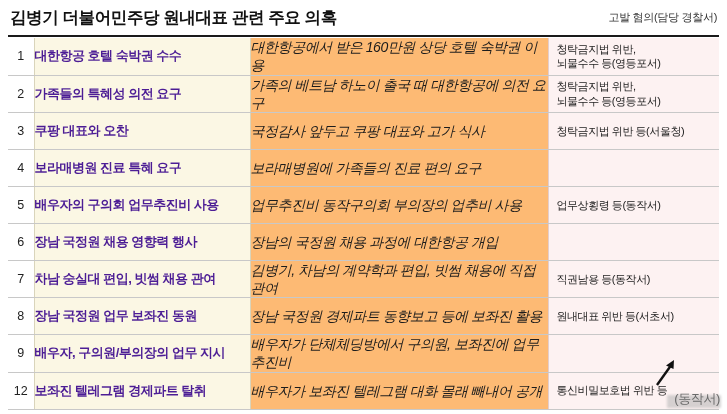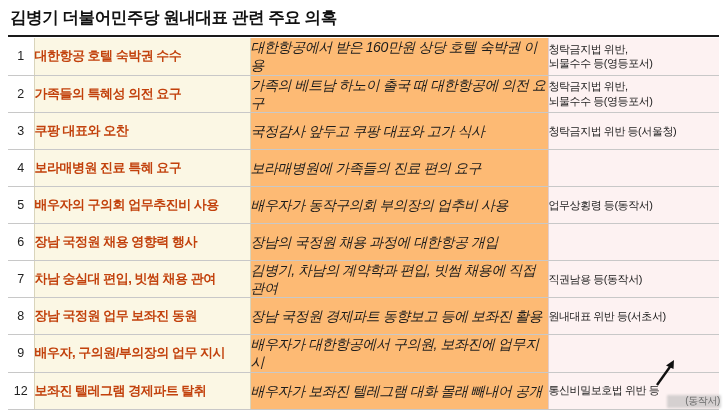--- a/index.html
+++ b/index.html
@@ -67,21 +67,21 @@
     background: #ffffff;
   }
   td.c-title {
     width: 216px;
     background: #fbf7e4;
     border-left: 1px solid #d9d4bb;
     border-right: 1px solid #d9d4bb;
     padding: 3px 6px 3px 8px;
     font-size: 13px;
     font-weight: bold;
-    color: #c2410c;
+    color: #4c1d95;
     letter-spacing: -0.5px;
     line-height: 1.25;
   }
   td.c-desc {
     width: 298px;
     background: #fdba74;
     padding: 3px 8px 3px 8px;
     font-size: 14px;
     color: #1c1c1c;
     letter-spacing: -0.45px;
@@ -91,21 +91,21 @@
   td.c-charge {
     width: 171px;
     background: #fdf2f2;
     border-left: 1px solid #e3cdcd;
     padding: 3px 6px 3px 7px;
     font-size: 11px;
     color: #1c1c1c;
     letter-spacing: -0.45px;
     line-height: 1.3;
   }
-  .two-line { display: block; }
+  .two-line { display: block; margin-left: 8px; }
   
   table.main tr:first-child td { border-top: none; }
   
   .arrow-wrap {
     position: absolute;
     right: 48px; bottom: 28px;
     width: 26px; height: 30px;
     pointer-events: none;
   }
   .arrow-wrap svg { display: block; }
@@ -113,35 +113,36 @@
     position: absolute;
     right: 6px; bottom: 6px;
     width: 54px; height: 13px;
     background: rgba(180,180,180,0.55);
     filter: blur(1.2px);
     border-radius: 1px;
   }
   .blur-tag-text {
     position: absolute;
     right: 7px; bottom: 6px;
-    font-size: 10px;
+    font-size: 13px;
     color: #6a6a6a;
     letter-spacing: -0.4px;
   }
 </style>
 </head>
 <body>
 
 <div id="page">
 
   <div class="title-bar">
     <span class="title-text">김병기 더불어민주당 원내대표 관련 주요 의혹</span>
   </div>
   <div class="title-rule"></div>
 
+  <div class="col-note">고발 혐의(담당 경찰서)</div>
 
   <table class="main">
     <tbody>
       <tr>
         <td class="c-num">1</td>
         <td class="c-title">대한항공 호텔 숙박권 수수</td>
         <td class="c-desc">대한항공에서 받은 160만원 상당 호텔 숙박권 이용</td>
         <td class="c-charge">
           <span class="two-line">청탁금지법 위반,</span>
           <span class="two-line">뇌물수수 등(영등포서)</span>
@@ -170,21 +171,21 @@
         <td class="c-title">보라매병원 진료 특혜 요구</td>
         <td class="c-desc">보라매병원에 가족들의 진료 편의 요구</td>
         <td class="c-charge">
           <span class="two-line"></span>
           <span class="two-line"></span>
         </td>
       </tr>
       <tr>
         <td class="c-num">5</td>
         <td class="c-title">배우자의 구의회 업무추진비 사용</td>
-        <td class="c-desc">배우자가 동작구의회 부의장의 업추비 사용</td>
+        <td class="c-desc">업무추진비 동작구의회 부의장의 업추비 사용</td>
         <td class="c-charge">
           <span class="two-line">업무상횡령 등(동작서)</span>
           <span class="two-line"></span>
         </td>
       </tr>
       <tr>
         <td class="c-num">6</td>
         <td class="c-title">장남 국정원 채용 영향력 행사</td>
         <td class="c-desc">장남의 국정원 채용 과정에 대한항공 개입</td>
         <td class="c-charge">
@@ -206,21 +207,21 @@
         <td class="c-title">장남 국정원 업무 보좌진 동원</td>
         <td class="c-desc">장남 국정원 경제파트 동향보고 등에 보좌진 활용</td>
         <td class="c-charge">
           <span class="two-line">원내대표 위반 등(서초서)</span>
           <span class="two-line"></span>
         </td>
       </tr>
       <tr>
         <td class="c-num">9</td>
         <td class="c-title">배우자, 구의원/부의장의 업무 지시</td>
-        <td class="c-desc">배우자가 대한항공에서 구의원, 보좌진에 업무지시</td>
+        <td class="c-desc">배우자가 단체체딩방에서 구의원, 보좌진에 업무추진비</td>
         <td class="c-charge">
           <span class="two-line"></span>
           <span class="two-line"></span>
         </td>
       </tr>
       <tr>
         <td class="c-num">12</td>
         <td class="c-title">보좌진 텔레그램 경제파트 탈취</td>
         <td class="c-desc">배우자가 보좌진 텔레그램 대화 몰래 빼내어 공개</td>
         <td class="c-charge">

